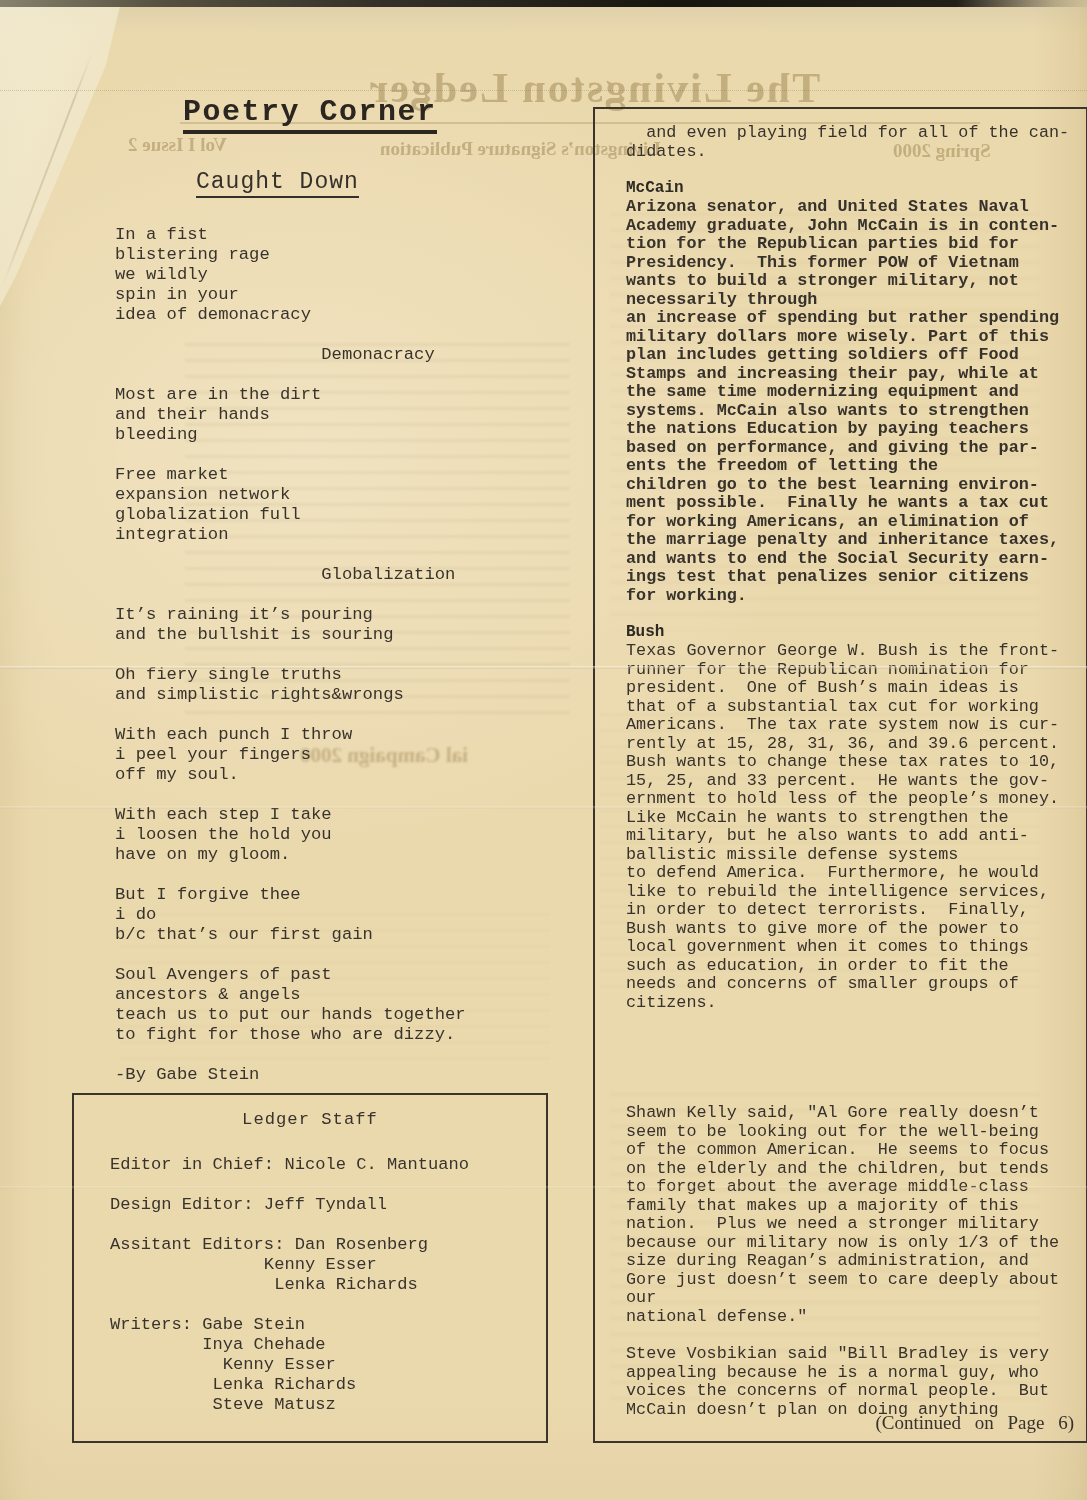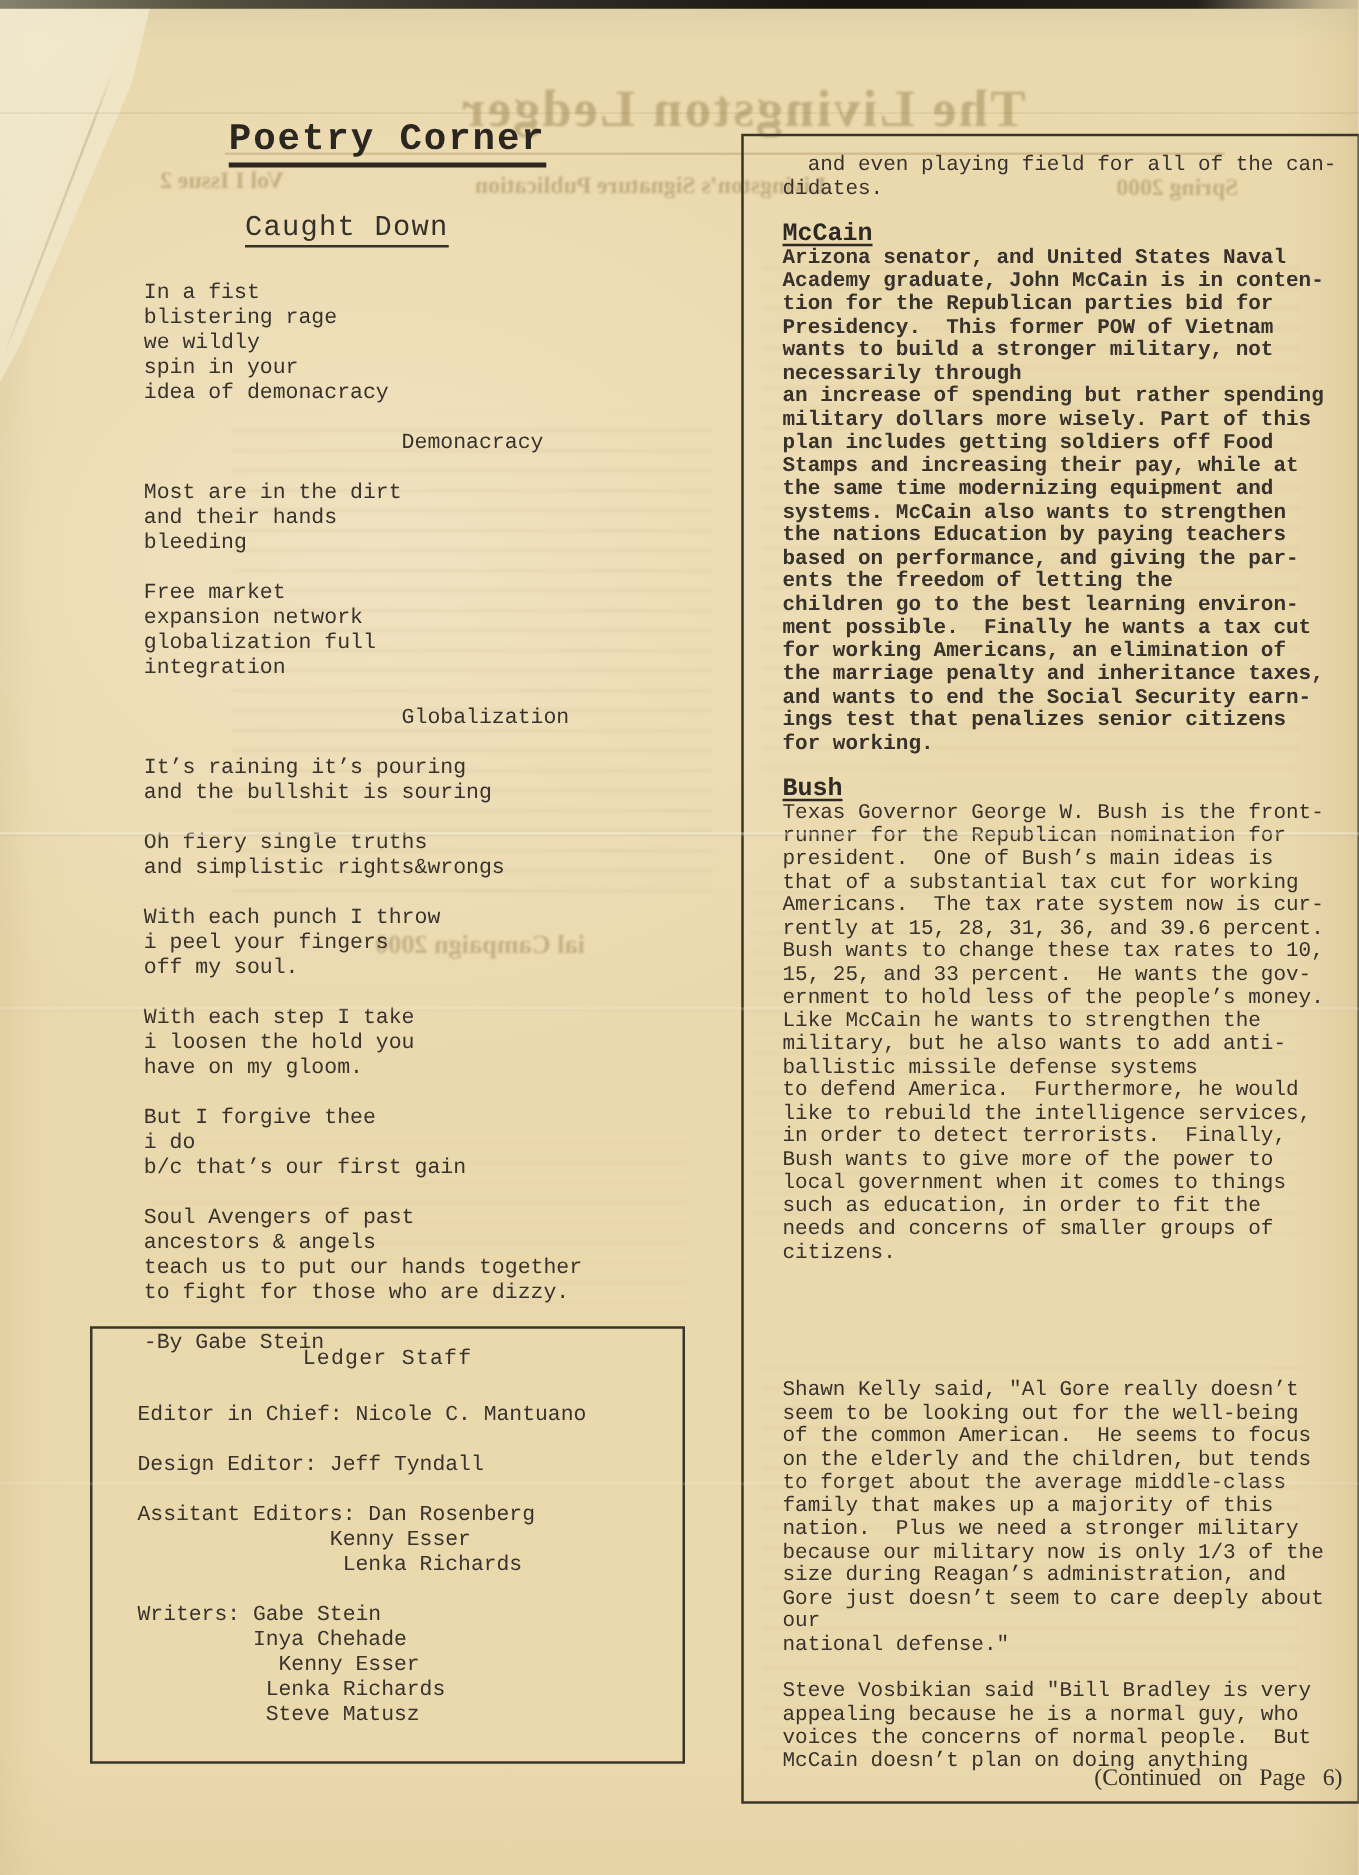--- a/index.html
+++ b/index.html
@@ -39,32 +39,32 @@
   
   .poetry-title{position:absolute;left:183px;top:97px;margin:0;z-index:3;
     font-size:30px;font-weight:bold;letter-spacing:1.5px;color:#2b2620;
     border-bottom:4px solid #2b2620;padding-bottom:1px;line-height:1.05;}
   .poem-title{position:absolute;left:196px;top:170px;margin:0;z-index:3;
     font-size:23px;font-weight:normal;letter-spacing:1px;color:#34302a;
     border-bottom:2px solid #34302a;padding-bottom:1px;line-height:1.1;text-align:center;}
   pre{margin:0;white-space:pre;z-index:3;}
   .poem{position:absolute;left:115px;top:225px;font-family:inherit;
     font-size:17.2px;line-height:20px;color:#38332c;}
-  .staff-box{position:absolute;left:72px;top:1061px;width:476px;height:350px;
+  .staff-box{position:absolute;left:72px;top:1093px;width:476px;height:350px;
     border:2px solid #3a352c;box-sizing:border-box;z-index:3;}
   .staff-title{position:absolute;left:0;right:0;top:15px;text-align:center;
     font-size:17.2px;color:#38332c;letter-spacing:1px;}
   .staff-lines{position:absolute;left:36px;top:60px;font-family:inherit;
     font-size:17.1px;line-height:20px;color:#38332c;}
   .article-box{position:absolute;left:577px;top:107px;width:495px;height:1336px;
     border:2px solid #3a352c;box-sizing:border-box;z-index:3;margin-left:16px;}
   .article-box pre{position:absolute;left:31px;font-family:inherit;
     font-size:16.8px;line-height:18.5px;color:#37322b;}
-  .col-heading{position:absolute;left:31px;font-size:20px;line-height:18.5px;
-    font-weight:bold;color:#2e2a23;text-decoration:underline;
+  .col-heading{position:absolute;left:31px;font-size:16px;line-height:18.5px;
+    font-weight:bold;color:#2e2a23;
     text-decoration-thickness:2px;text-underline-offset:3px;}
   .seg-intro{top:15px;} .h-mccain{top:70px;} .seg-mccain{top:89px;font-weight:bold;}
   .h-bush{top:514px;} .seg-bush{top:533px;} .seg-after{top:921px;}
   .seg-shawn{top:995px;} .seg-steve{top:1236px;}
   .continued{position:absolute;right:12px;top:1303px;z-index:3;
     font-family:"Liberation Serif", serif;font-size:19px;word-spacing:9px;color:#37322b;}
 </style>
 </head>
 <body>
 

